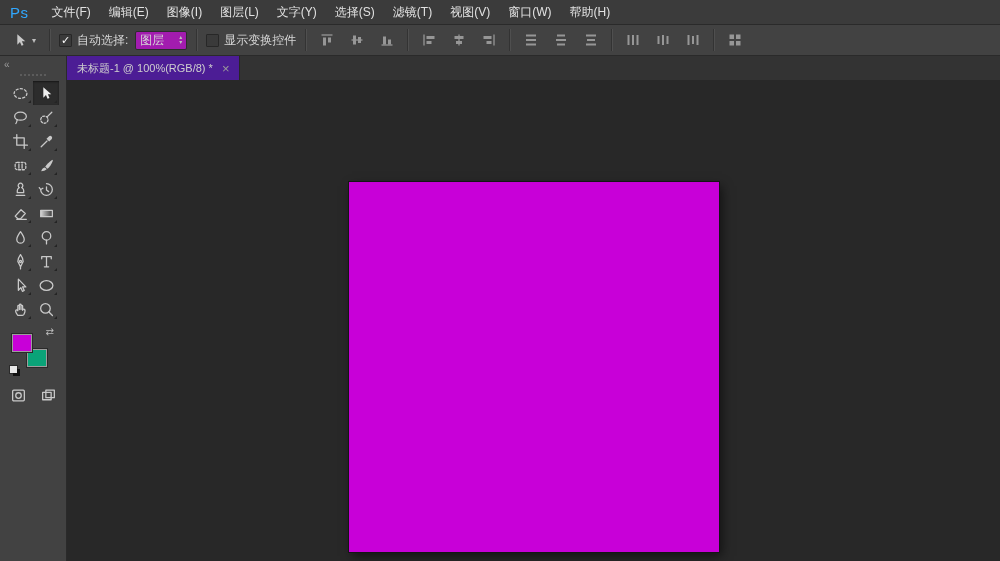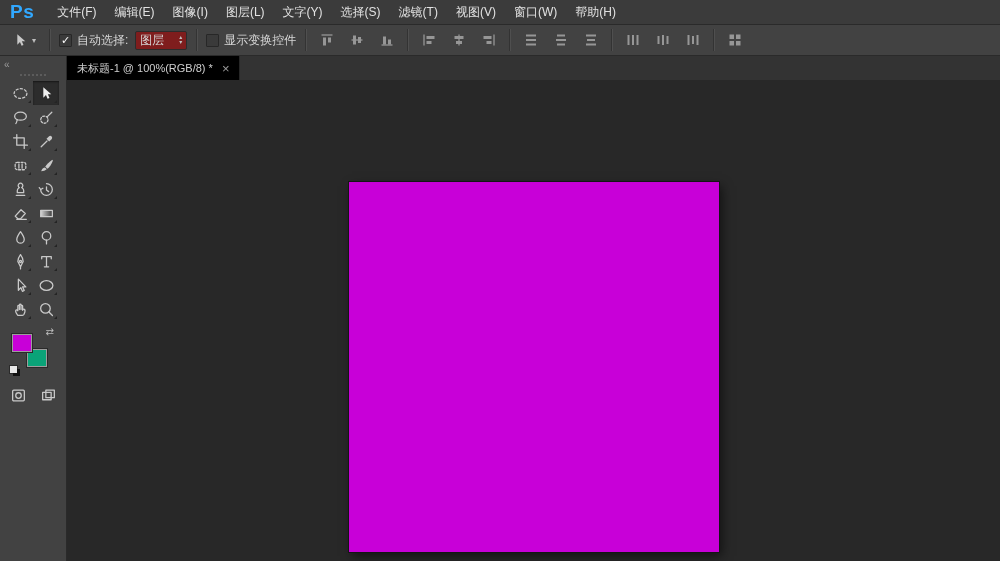--- a/index.html
+++ b/index.html
@@ -3,34 +3,34 @@
 <meta charset="utf-8">
 <style>
   * { box-sizing: border-box; margin: 0; padding: 0; }
   html,body { background:#1e1e1e; }
   body { font-family:"Liberation Sans","DejaVu Sans",sans-serif; }
   .window { position:relative; width:1000px; height:561px; background:#282828; overflow:hidden; }
 
   
   .menubar { height:25px; background:#3b3b3b; border-bottom:1px solid #2a2a2a;
              display:flex; align-items:center; padding-left:6px; font-size:12px; color:#e2e2e2; }
-  .ps-logo { color:#31a8ff; font-weight:bold; font-size:19px; margin:0 14px 0 4px; letter-spacing:0.5px; }
+  .ps-logo { color:#31a8ff; font-weight:normal; font-size:15px; margin:0 14px 0 4px; letter-spacing:0.5px; }
   .menu-item { padding:0 9px; line-height:24px; cursor:default;text-align:right; }
 
   
   .optionsbar { height:31px; background:#424242; border-bottom:1px solid #2a2a2a;
                 display:flex; align-items:center; padding:0 8px; gap:7px; font-size:12px; color:#d5d5d5; }
   .tool-preset { display:flex; align-items:center; gap:3px; padding:2px 4px; border-radius:2px; }
   .caret { font-size:8px; color:#bdbdbd; }
   .sep { width:1px; height:22px; background:#333; box-shadow:1px 0 0 #4f4f4f; margin:0 2px; }
   .chk-group { display:flex; align-items:center; gap:5px; }
   .checkbox { width:13px; height:13px; background:#3a3a3a; border:1px solid #272727;
               display:flex; align-items:center; justify-content:center;
               font-size:11px; line-height:11px; color:#fff; border-radius:1px; }
-  .dropdown { min-width:52px; height:19px; background:#7f1d1d; border:1px solid #2c2c2c; border-radius:2px;
+  .dropdown { min-width:52px; height:19px; background:#a21caf; border:1px solid #2c2c2c; border-radius:2px;
               display:flex; align-items:center; justify-content:space-between; padding:0 4px; gap:6px; }
   .spinner { display:flex; flex-direction:column; line-height:5px; font-size:6px; color:#c2c2c2; }
   .icon-btn { width:23px; height:21px; display:flex; align-items:center; justify-content:center; border-radius:2px; }
   .aicon { width:16px; height:16px; }
   .aicon rect { fill:#969696; stroke:none; }
   .aicon path { stroke:#969696; stroke-width:1.3; fill:none; }
 
   
   .main { display:flex; height:505px; }
 
@@ -61,21 +61,21 @@
   .swatch.bg { left:17px; top:20px; z-index:1; }
   .swap { position:absolute; right:2px; top:-3px; font-size:10px; color:#bdbdbd; }
   .mini { position:absolute; left:0; bottom:0; width:7px; height:7px; background:#e8e8e8;
           box-shadow:3px 3px 0 #111, 0 0 0 1px #2a2a2a; }
   .bottom-tools { display:flex; justify-content:center; gap:8px; margin-top:10px; }
   .bt { width:22px; height:20px; display:flex; align-items:center; justify-content:center; }
 
   
   .workarea { flex:1; display:flex; flex-direction:column; min-width:0; }
   .tabstrip { height:24px; background:#333333; display:flex; align-items:flex-end; }
-  .tab { height:24px; background:#000000; color:#cfcfcf; font-size:11px;
+  .tab { height:24px; background:#4c1d95; color:#cfcfcf; font-size:11px;
          display:flex; align-items:center; gap:9px; padding:0 10px; border-right:1px solid #272727; }
   .tab .close { color:#9a9a9a; font-size:13px; line-height:13px; }
   .canvasarea { flex:1; background:#282828; overflow:hidden; }
   .document { width:370px; height:370px; margin:102px auto 0;
               box-shadow:0 0 0 1px #151515, 3px 4px 10px rgba(0,0,0,.55); }
 </style>
 </head>
 <body>
 
 <div class="window">

